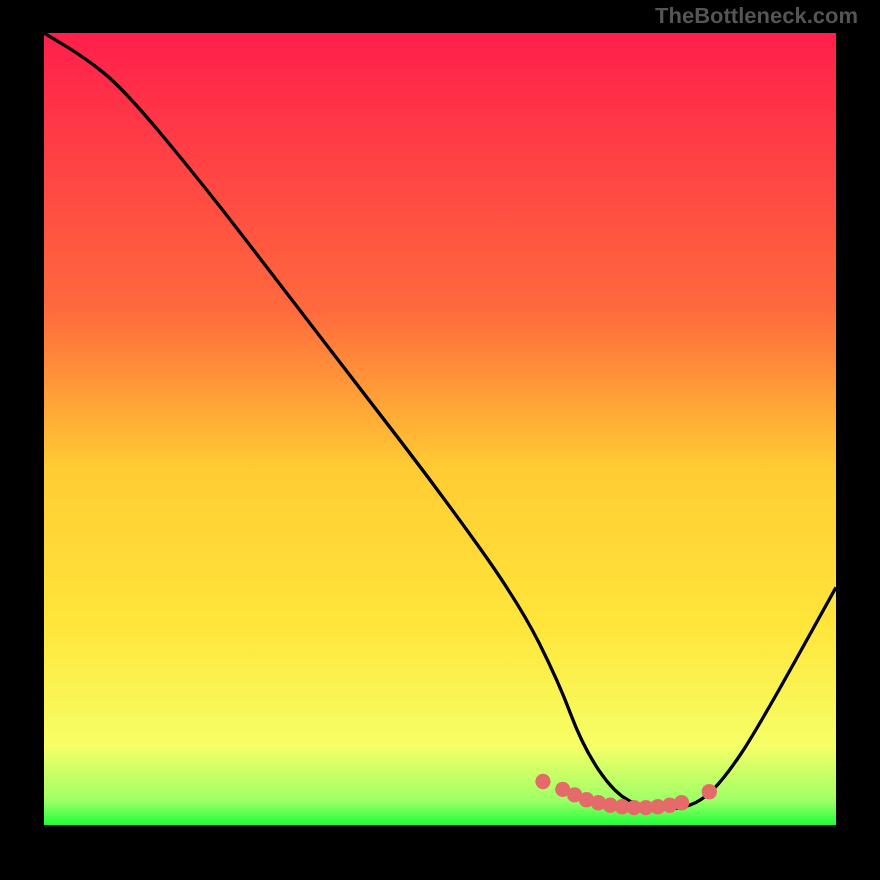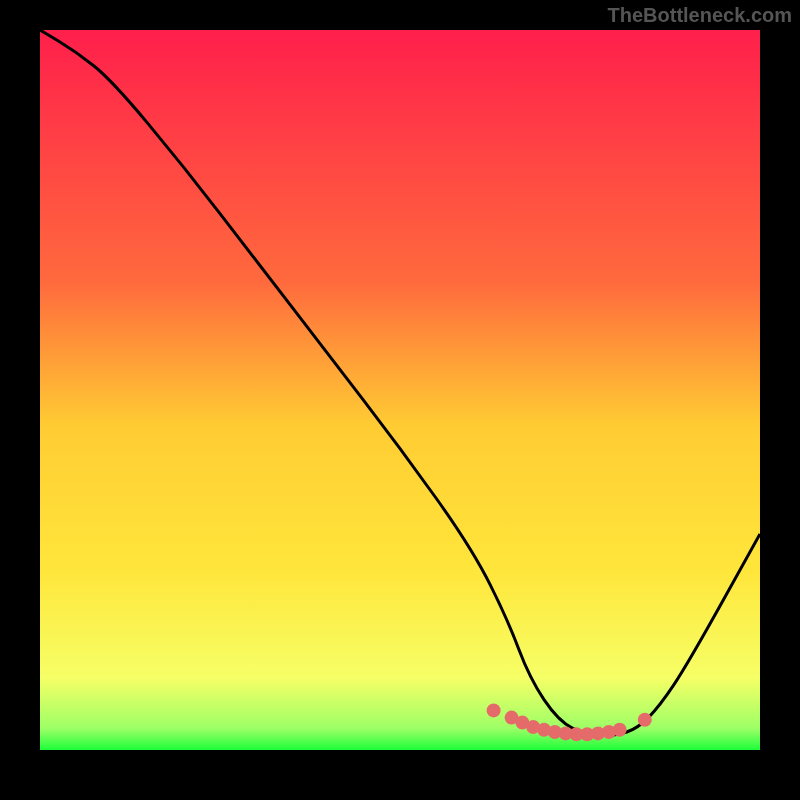--- a/index.html
+++ b/index.html
@@ -7,21 +7,21 @@
     padding: 0;
     width: 800px;
     height: 800px;
     background: #000;
     font-family: Arial, Helvetica, sans-serif;
     overflow: hidden;
   }
   .watermark {
     position: absolute;
     top: 4px;
-    right: 8px;
+    right: 20px;
     color: #555;
     font-size: 20px;
     font-weight: bold;
     z-index: 10;
   }
   .plot-frame {
     position: absolute;
     left: 40px;
     top: 30px;
     width: 720px;

